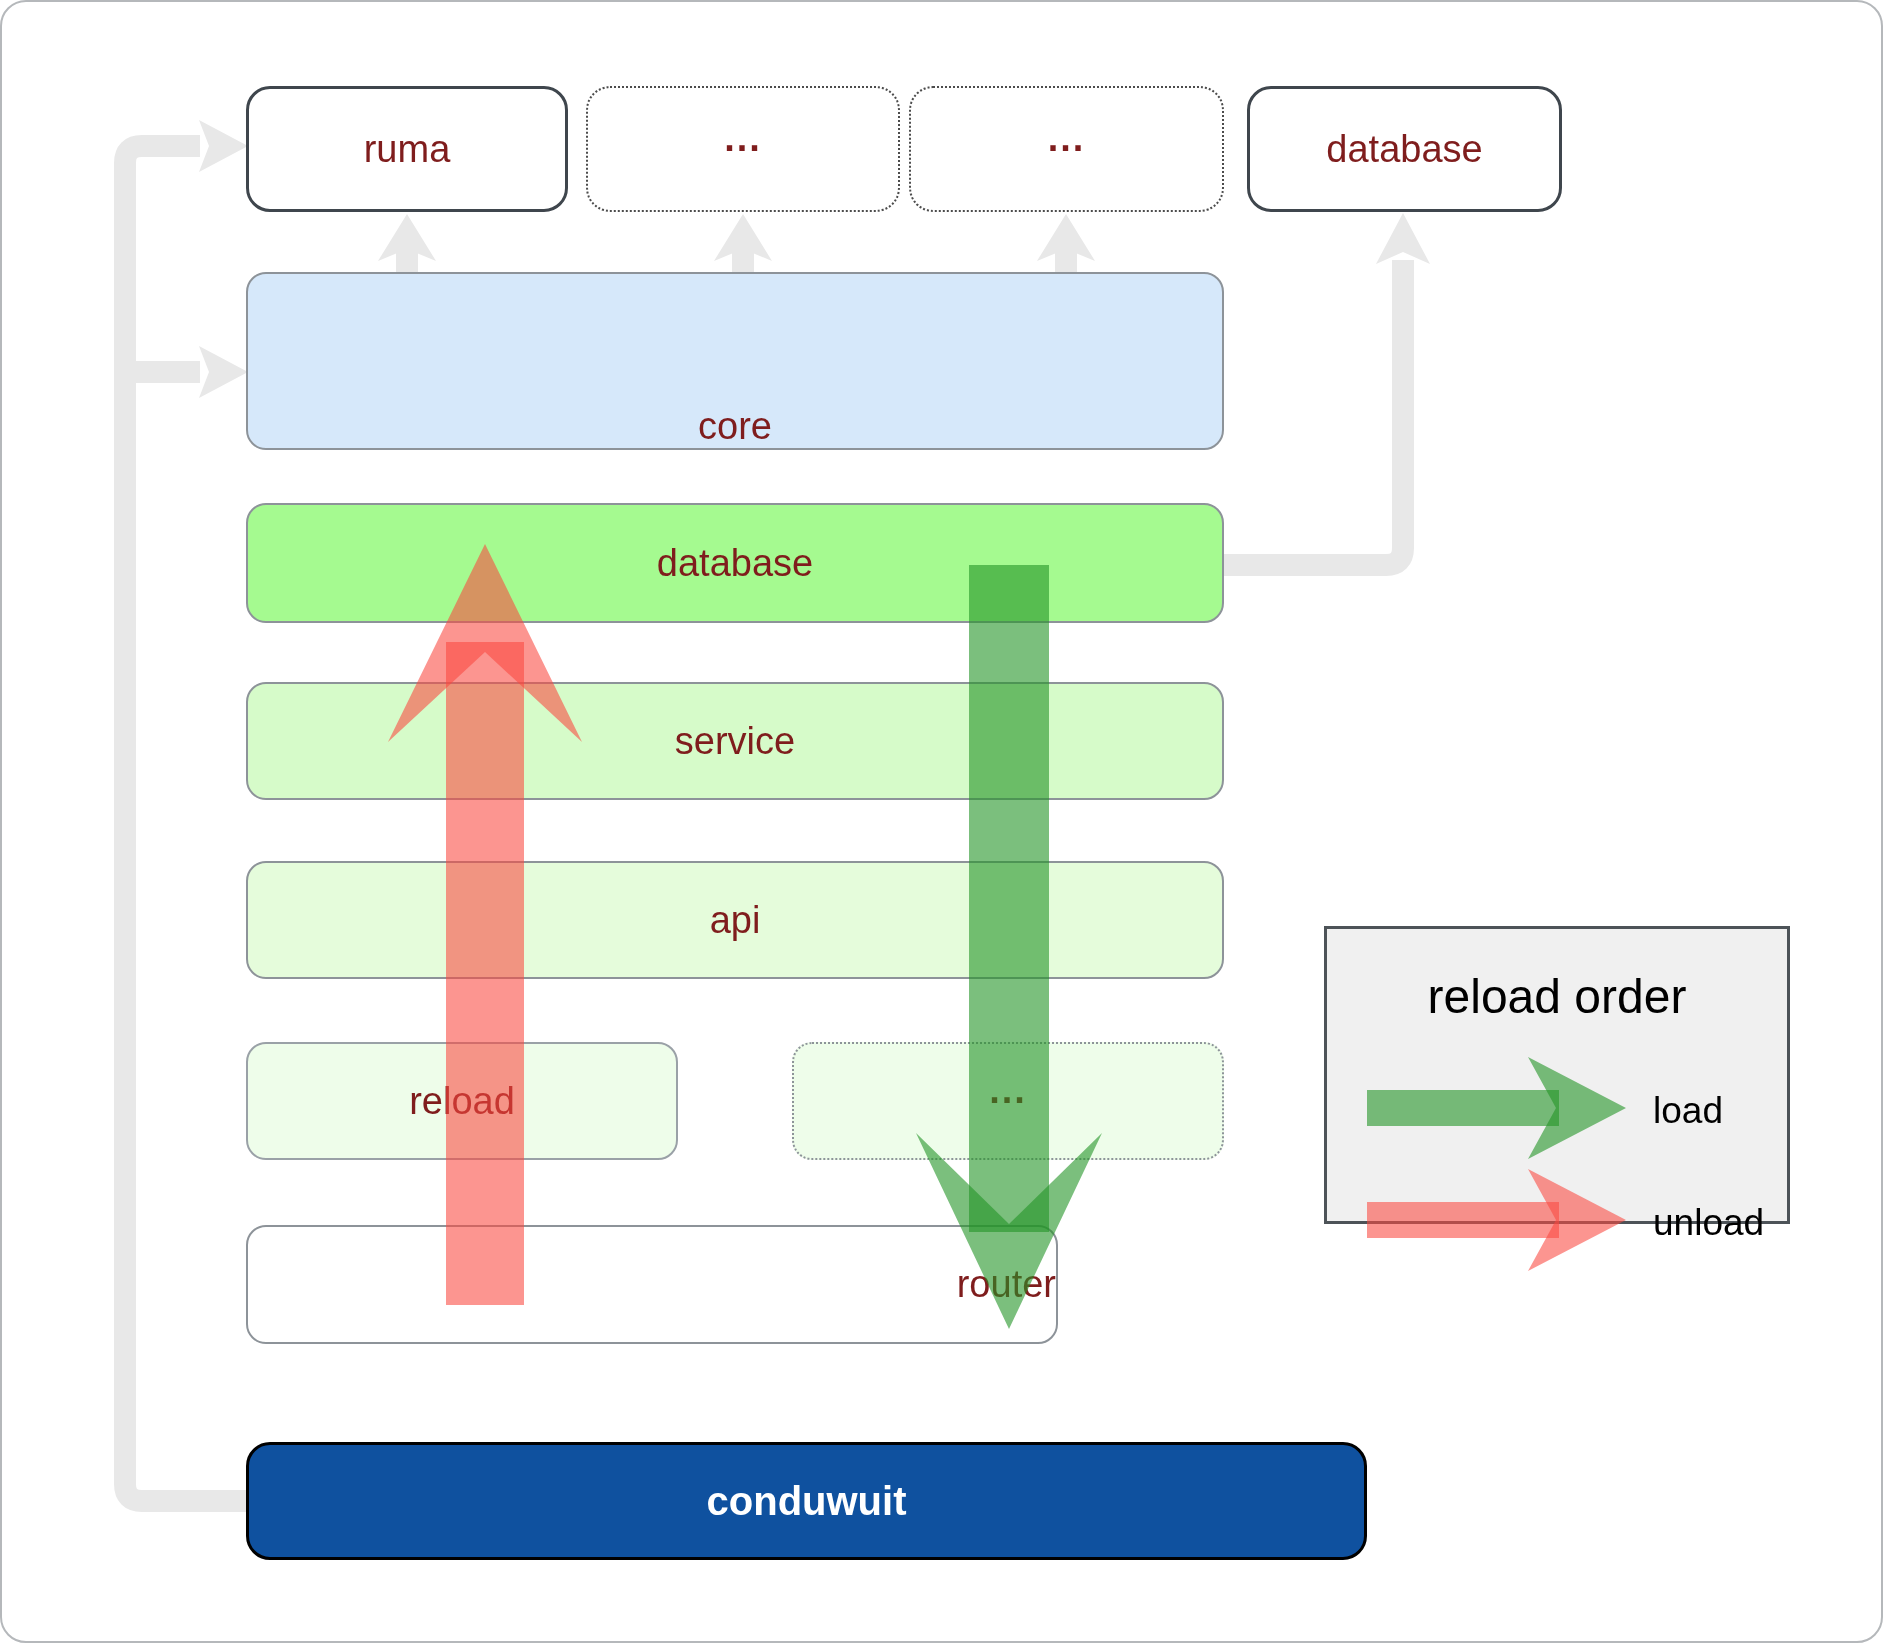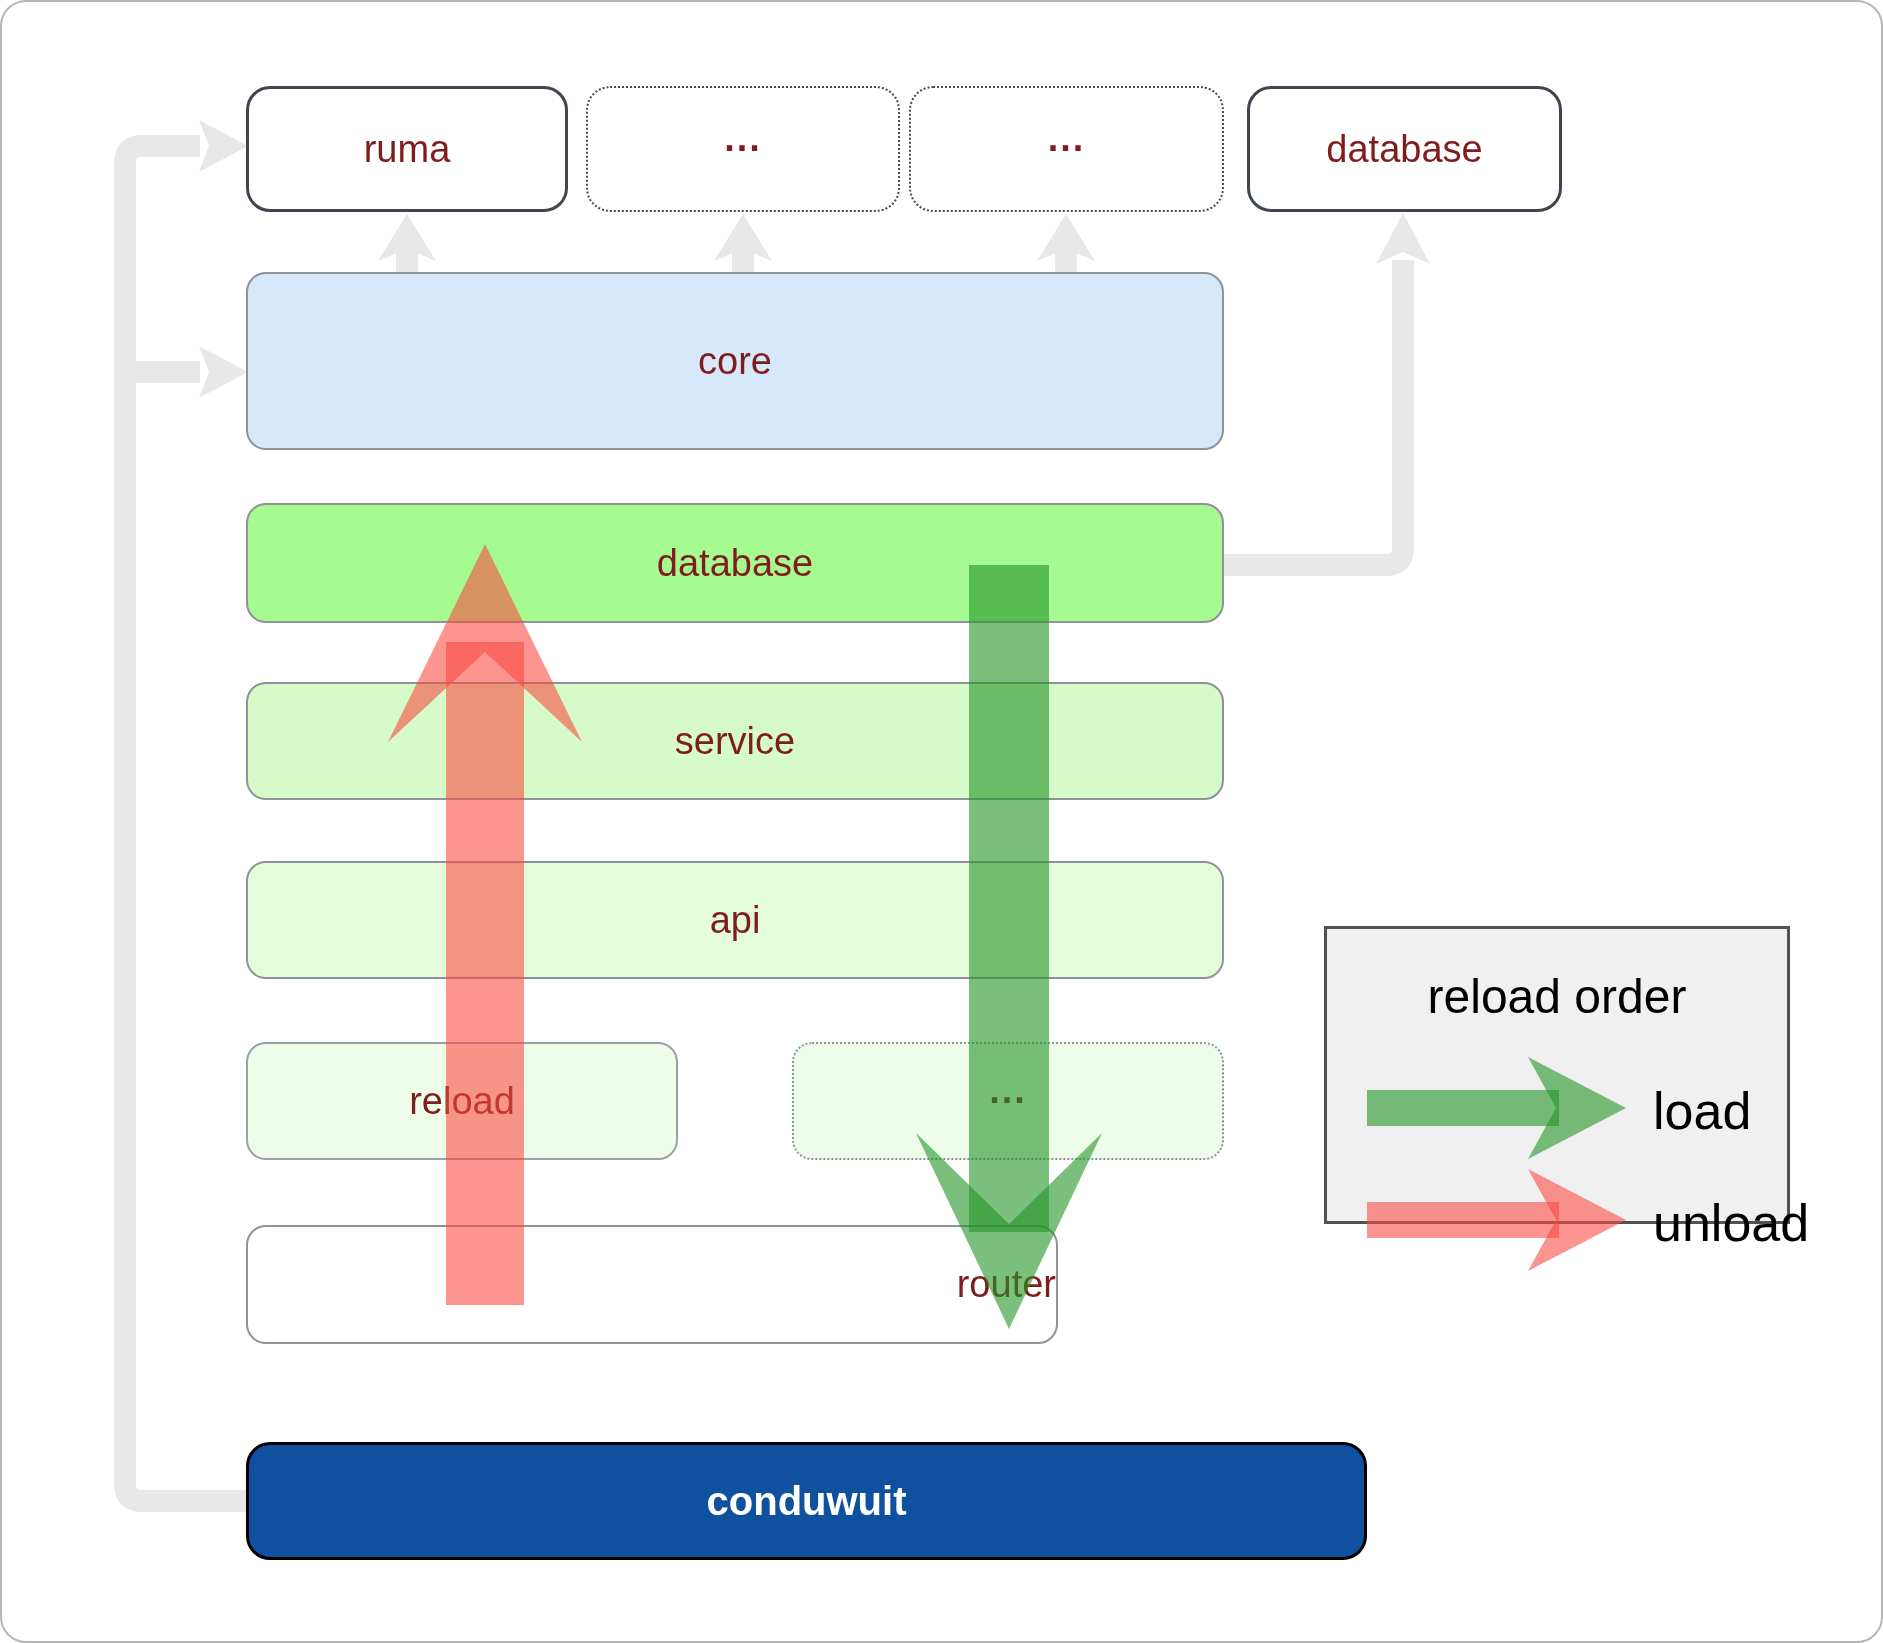--- a/index.html
+++ b/index.html
@@ -25,21 +25,21 @@
   .dots span    { display:inline-block; transform:translateY(-0.30em); font-weight:700; letter-spacing:2px; }
   .legend {
     position:absolute; z-index:1; left:1322px; top:924px; width:466px; height:298px;
     box-sizing:border-box; background:var(--bg,#f0f0f0); border:3px solid #4d5358;
   }
   .legend-title {
     position:absolute; top:40px; left:0; width:100%; text-align:center;
     font-size:48px; line-height:56px; color:#000000; font-weight:500;
   }
   .legend-label {
-    position:absolute; left:326px; color:#000000; font-size:52px; line-height:48px; font-weight:500;
+    position:absolute; left:326px; color:#000000; font-size:37px; line-height:48px; font-weight:500;
   }
   .legend-label.load   { top:158px; }
   .legend-label.unload { top:270px; }
 </style>
 </head>
 <body>
 
 <div class="stage">
 
   <svg class="layer under" viewBox="0 0 1883 1643">
@@ -67,21 +67,21 @@
   <div class="box dotted-dark dots" style="left:584px;top:84px;width:314px;height:126px">
     <span>...</span>
   </div>
   <div class="box dotted-dark dots" style="left:907px;top:84px;width:315px;height:126px">
     <span>...</span>
   </div>
   <div class="box solid-dark" style="left:1245px;top:84px;width:315px;height:126px">
     <span>database</span>
   </div>
 
-  <div class="box row" style="left: 244px; top: 270px; width: 978px; height: 178px; --bg: #d6e8fa;">
+  <div class="box row" style="left: 244px; top: 270px; width: 978px; height: 178px; align-items: flex-end; --bg: #d6e8fa;">
     <span>core</span>
   </div>
   <div class="box row" style="left: 244px; top: 501px; width: 978px; height: 120px; --bg: #a5fa90;">
     <span>database</span>
   </div>
   <div class="box row" style="left: 244px; top: 680px; width: 978px; height: 118px; --bg: #d6fbc9;">
     <span>service</span>
   </div>
   <div class="box row" style="left: 244px; top: 859px; width: 978px; height: 118px; --bg: #e5fcdb;">
     <span>api</span>

